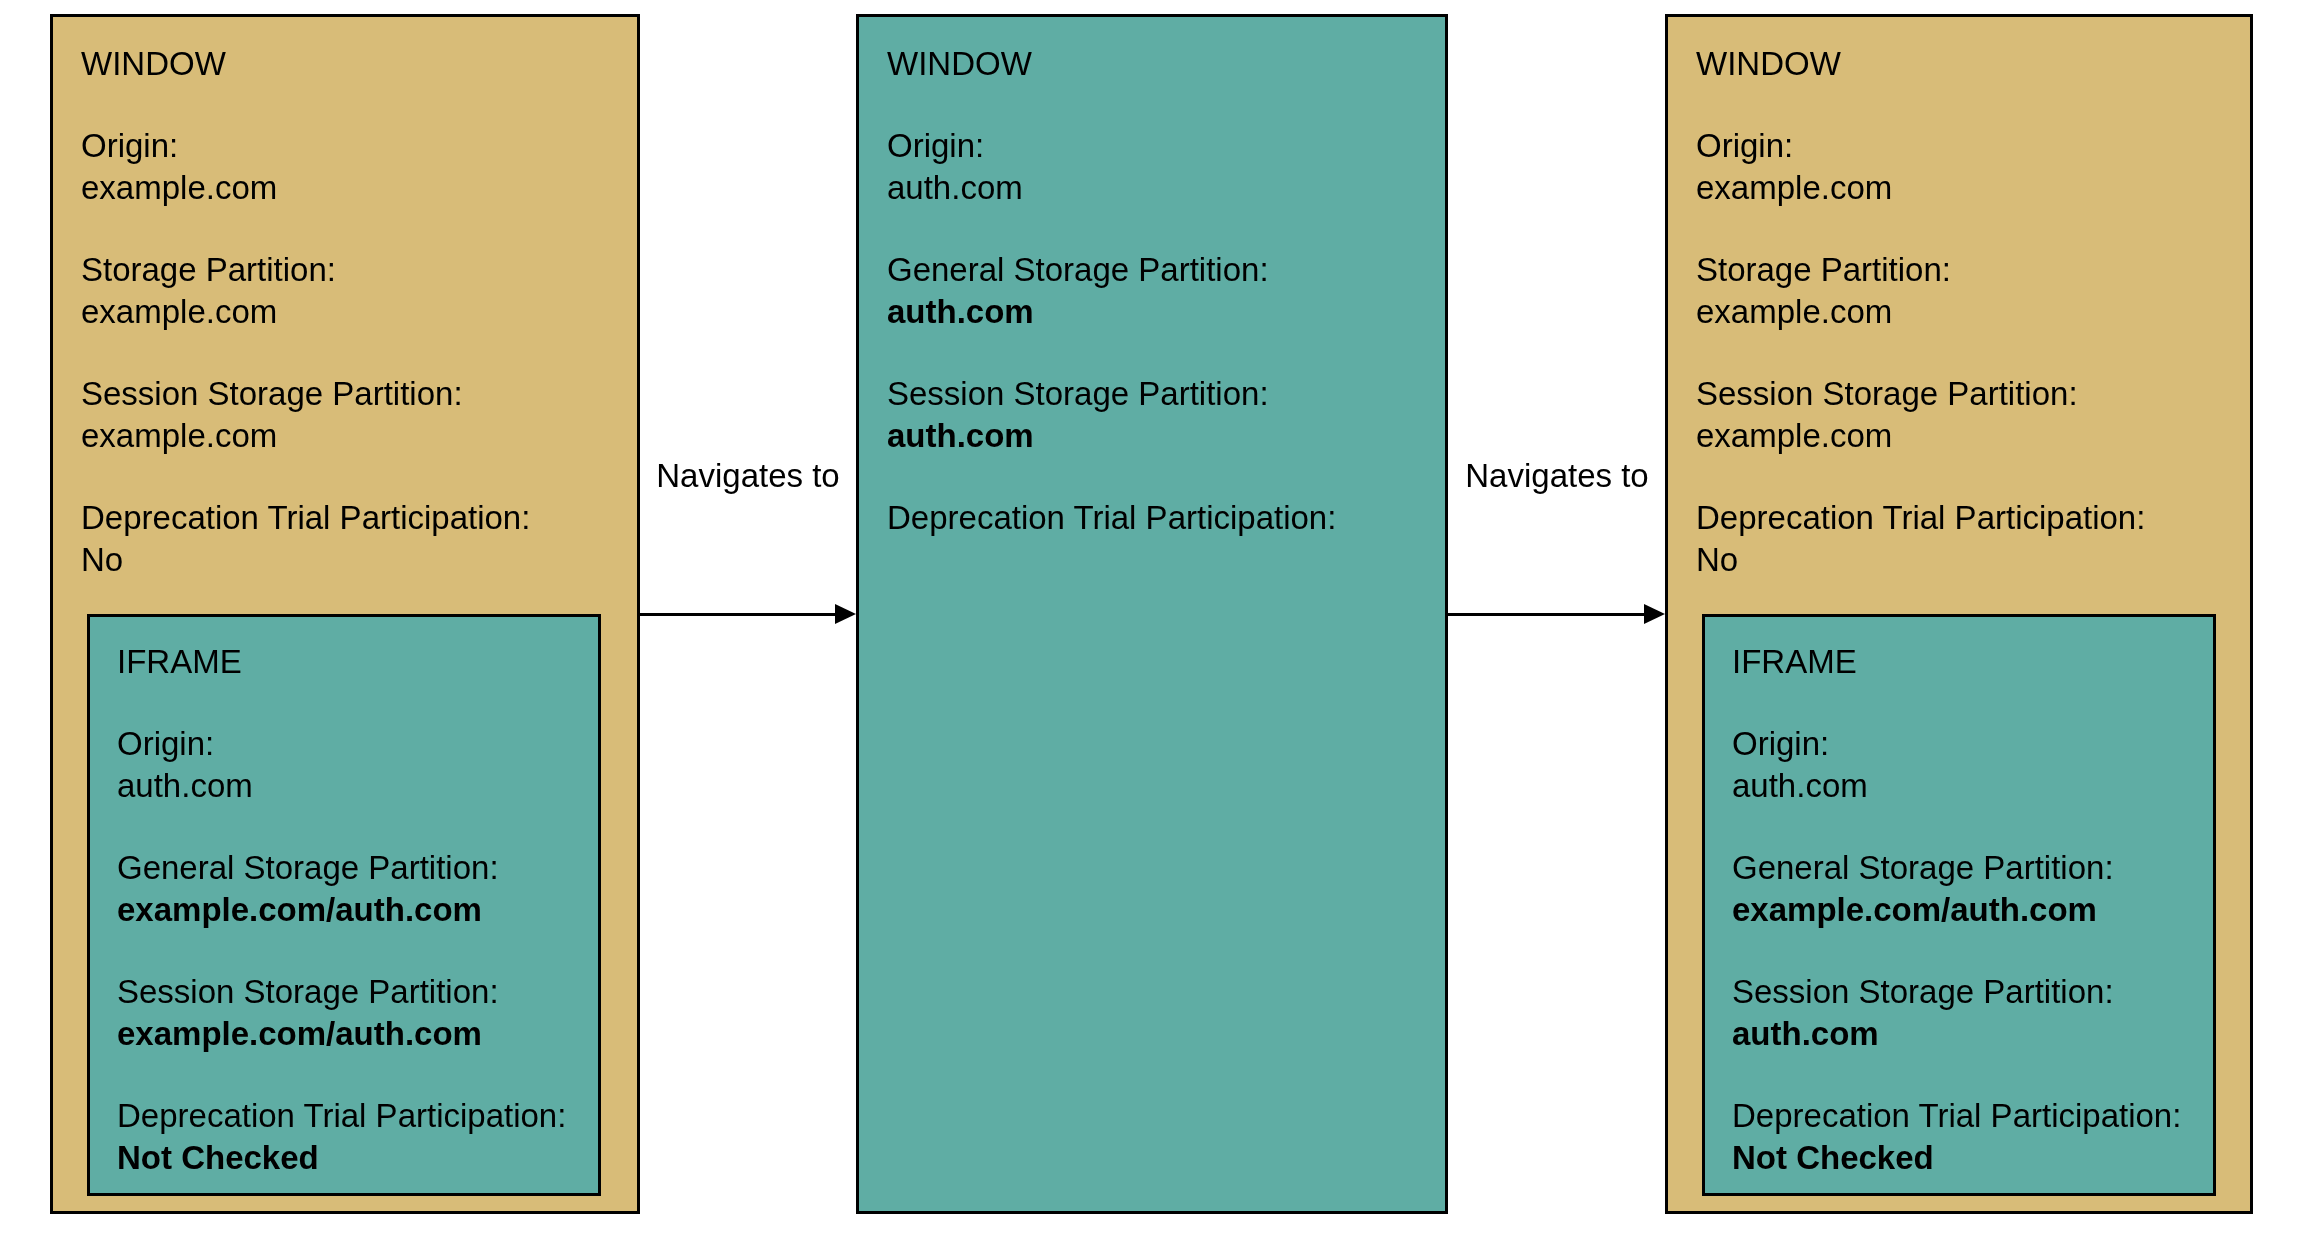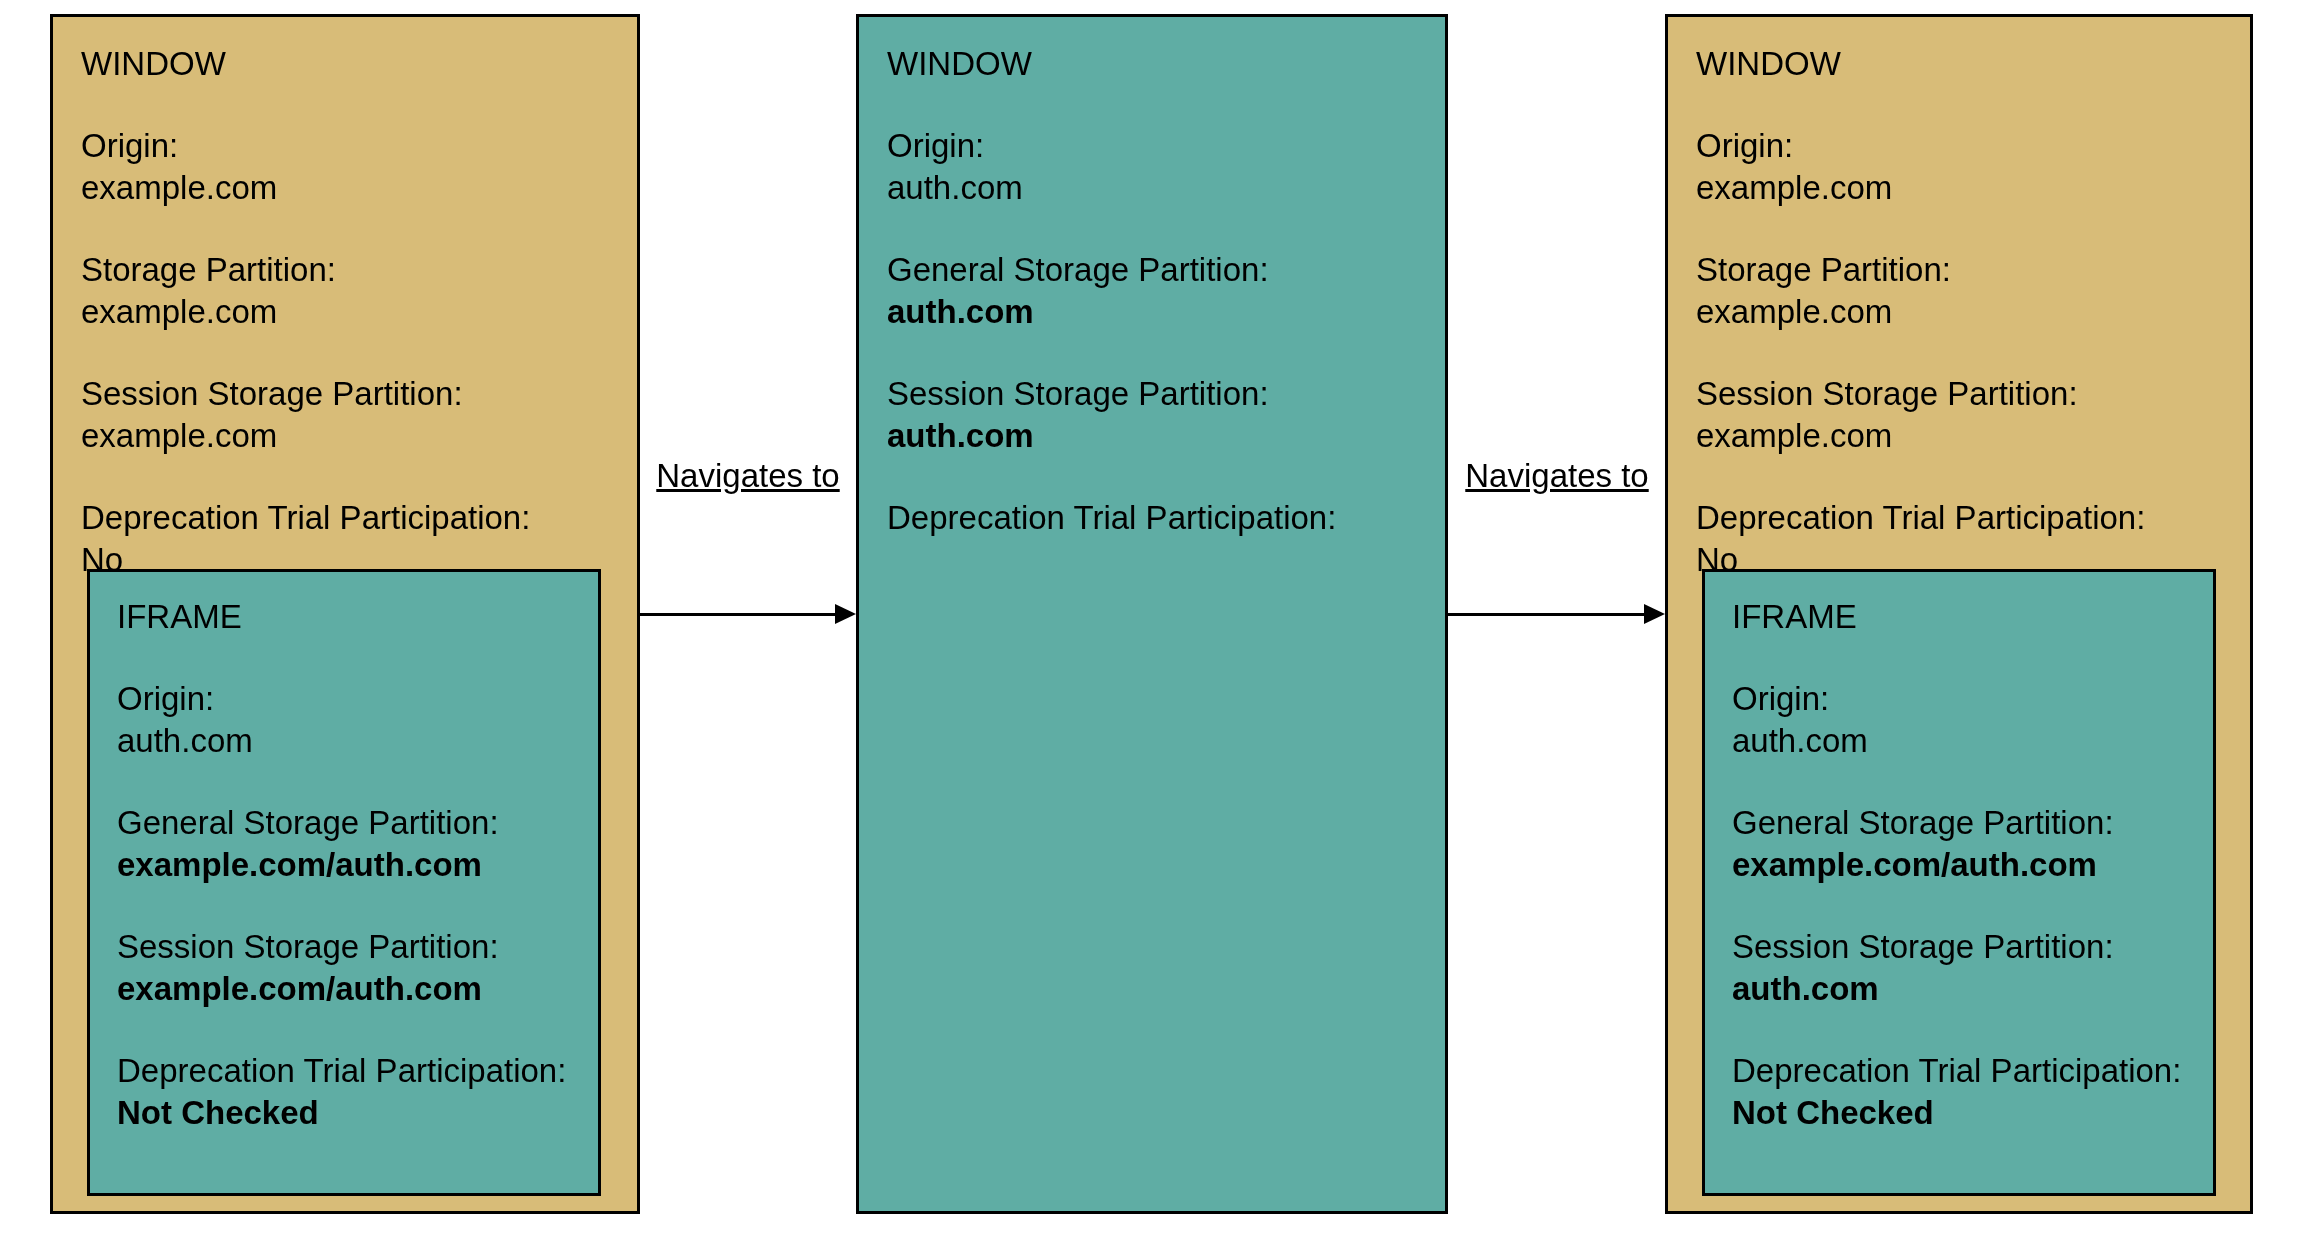--- a/index.html
+++ b/index.html
@@ -29,21 +29,21 @@
     font-size: 33px;
     line-height: 42px;
     margin: 0 0 40px 0;
     white-space: nowrap;
   }
   .line { display: block; }
   .bold { font-weight: 700; }
   .iframe-box {
     position: absolute;
     left: 34px;
-    top: 552px;
+    top: 597px;
     bottom: 15px;
     width: 514px;
     border: 3px solid var(--border, #000000);
     background: var(--iframe-fill, #5fada4);
     padding: 24px 10px 0 27px;
     overflow: hidden;
   }
   .arrow-line {
     position: absolute;
     top: 613px;
@@ -64,21 +64,20 @@
   .h1 { left: 835px; }
   .h2 { left: 1644px; }
   .arrow-label {
     position: absolute;
     top: 455px;
     width: 218px;
     text-align: center;
     font-size: 33px;
     line-height: 42px;
     white-space: nowrap;
-    text-decoration: underline;
   }
   .al1 { left: 639px; }
   .al2 { left: 1448px; }
 </style>
 </head>
 <body>
 
 <div class="stage">
 
   <div class="window tan w1">

